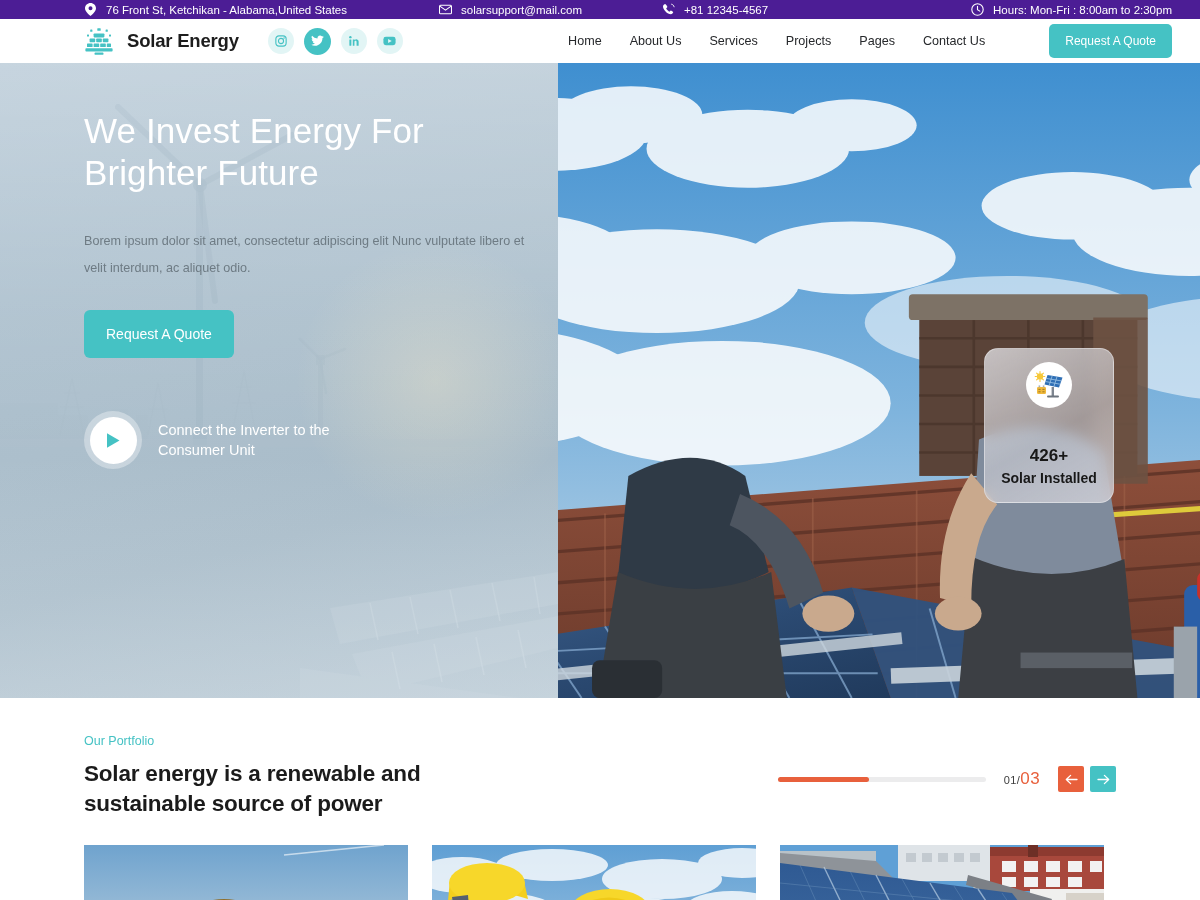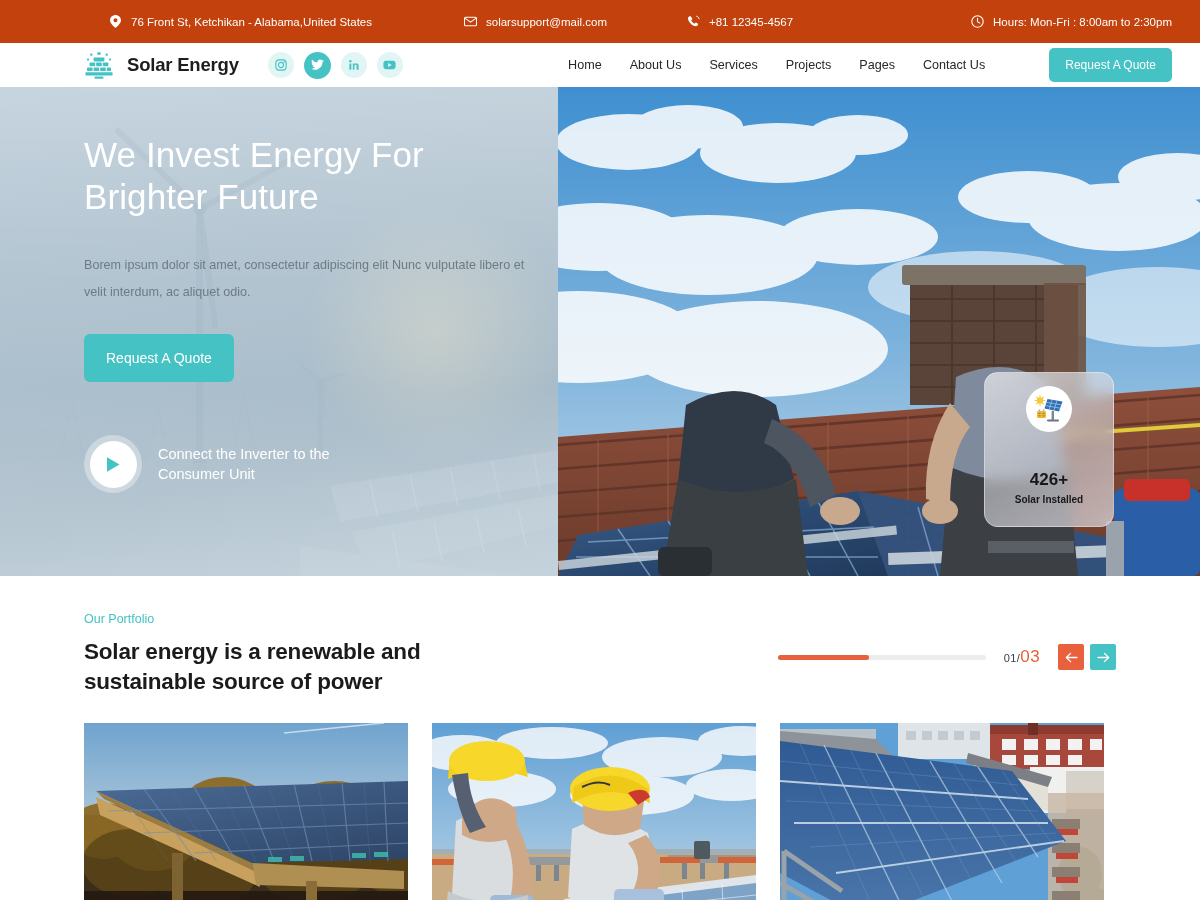--- a/index.html
+++ b/index.html
@@ -6,27 +6,27 @@
   html, body { width: 1200px; height: 900px; overflow: hidden; }
   body {
     font-family: "Liberation Sans", sans-serif;
     background: #ffffff;
     color: #222;
     -webkit-font-smoothing: antialiased;
   }
 
   
   .topbar {
-    height: 43px;
-    background: #c2410c;
+    height: 19px;
+    background: #4c1d95;
     display: flex;
     align-items: center;
     color: #ffffff;
     font-size: 11.5px;
-    padding: 0 28px 0 109px;
+    padding: 0 28px 0 84px;
     position: relative;
   }
   .tb-item { display: flex; align-items: center; gap: 9px; white-space: nowrap; }
   .tb-item .ic { display: flex; align-items: center; justify-content: center; width: 13px; height: 13px; }
   .tb-addr { margin-right: 92px; }
   .tb-mail { margin-right: 80px; }
   .tb-hours { margin-left: auto; }
   svg { display: block; }
 
   
@@ -59,21 +59,21 @@
     font-size: 12px;
     border: none;
     border-radius: 5px;
     padding: 10px 16px;
     cursor: pointer;
     font-family: inherit;
     white-space: nowrap;
   }
 
   
-  .hero { position: relative; height: 489px; display: flex; }
+  .hero { position: relative; height: 635px; display: flex; }
 
   .hero-left {
     width: 558px;
     position: relative;
     overflow: hidden;
     background: linear-gradient(165deg, #b3c6d4 0%, #adc0cd 45%, #a9bcc9 70%, #b7c7d2 100%);
   }
   
   .hero-left::before {
     content: "";
@@ -141,21 +141,21 @@
     display: flex; flex-direction: column; align-items: center;
     padding-top: 13px;
     z-index: 4;
   }
   .stat-icon {
     width: 46px; height: 46px; border-radius: 50%;
     background: #ffffff;
     display: flex; align-items: center; justify-content: center;
   }
   .stat-num { margin-top: 38px; font-size: 17px; font-weight: bold; color: #181818; }
-  .stat-label { margin-top: 4px; font-size: 10px; font-weight: bold; color: #181818; }
+  .stat-label { margin-top: 4px; font-size: 14px; font-weight: bold; color: #181818; }
 
   
   .portfolio { padding: 36px 84px 0 84px; }
   .pf-head { display: flex; align-items: flex-start; gap: 9px; }
   .pf-eyebrow { color: #45c2c4; font-size: 12.5px; }
   .pf-title {
     margin-top: 11px;
     font-size: 22.5px;
     font-weight: bold;
     color: #1b1b1b;

